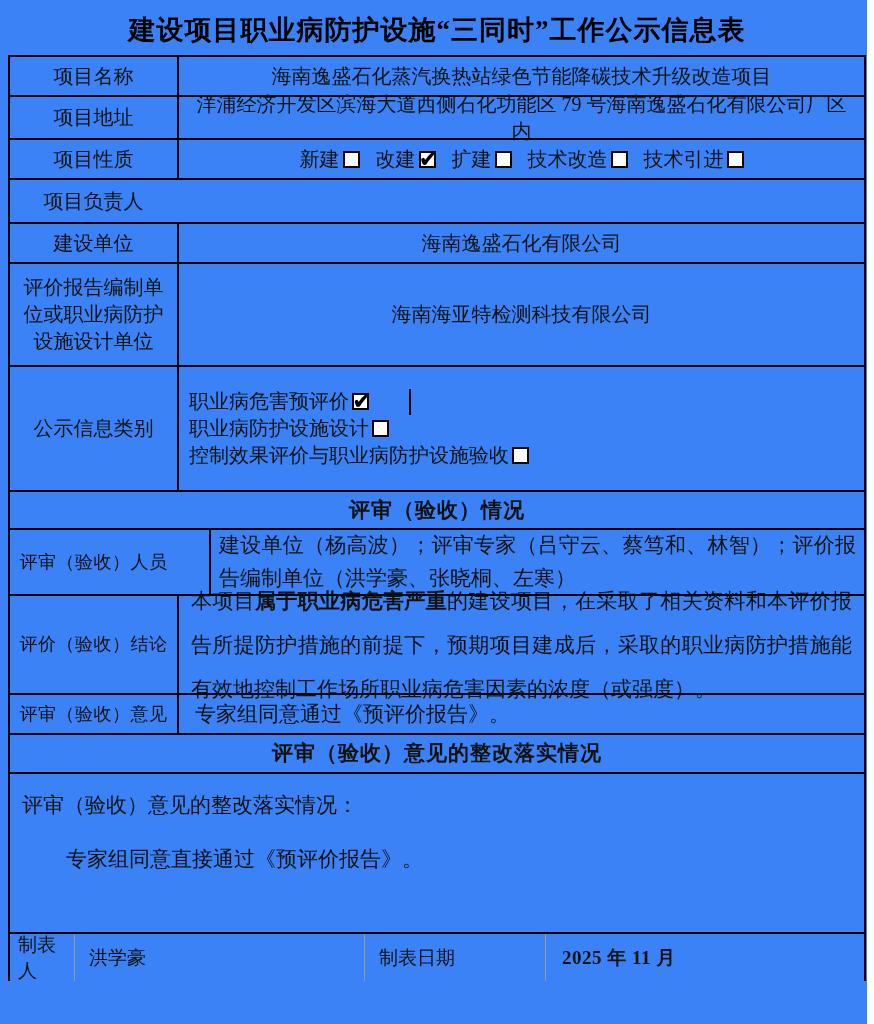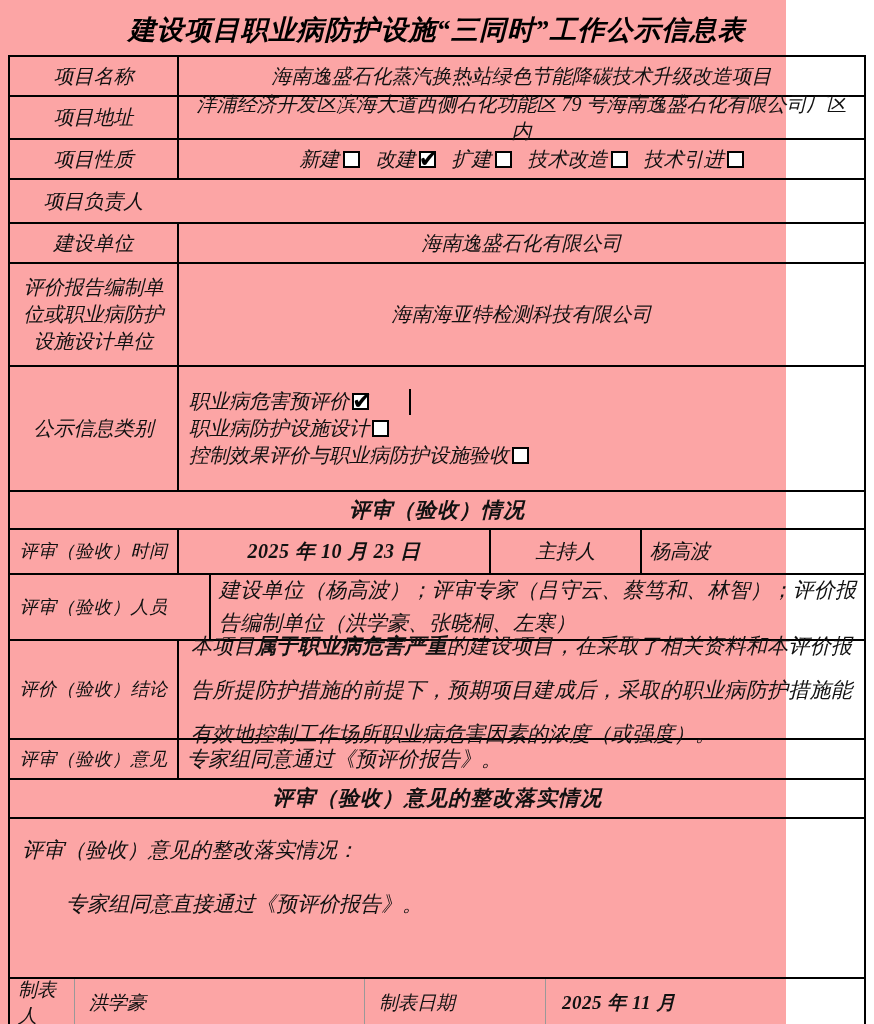--- a/index.html
+++ b/index.html
@@ -1,32 +1,32 @@
 <!DOCTYPE html>
 <html><head>
 <meta charset="utf-8">
 <style>
   * { margin:0; padding:0; box-sizing:border-box; }
   html,body { width:874px; height:1024px; background:#fff; overflow:hidden;
     font-family:"Liberation Serif","DejaVu Serif",serif; color:#111; }
-  #page { position:relative; width:786px; height:1024px; background:#fca5a5;font-style:italic; }
+  #page { position:relative; width:867px; height:1024px; background:#3b82f6; }
 
   .doc-title { position:absolute; top:12px; left:0; width:874px; text-align:center;
     font-size:27px; font-weight:bold; letter-spacing:1px; color:#000; }
 
   .tbl { position:absolute; top:55px; left:8px; width:858px;
     border-top:2px solid #000; border-left:2px solid #000; border-right:2px solid #000; }
 
   .row { display:flex; border-bottom:2px solid #000; align-items:stretch; }
   .cell { display:flex; align-items:center; font-size:20px; line-height:1.35; }
   .cell + .cell { border-left:2px solid #000; }
 
   .label-cell { width:167px; flex:0 0 167px; justify-content:center; text-align:center;
     padding:2px 6px; }
-  .value-cell { flex:1 1 auto; justify-content:center; text-align:center; padding:2px 8px; }
+  .value-cell { flex:1 1 auto; justify-content:center; text-align:center; padding:2px 16px; }
   .value-left { justify-content:flex-start; text-align:left; }
   .small-label { font-size:18px; letter-spacing:0.5px; }
 
   .r1{height:40px} .r2{height:43px} .r3{height:40px} .r4{height:44px} .r5{height:40px}
   .r6{height:103px} .r7{height:125px} .r8{height:38px} .r9{height:45px} .r10{height:66px}
   .r11{height:99px} .r12{height:40px} .r13{height:39px} .r14{height:160px} .r15{height:47px; border-bottom:none;}
 
   .section-header { flex:1; justify-content:center; text-align:center;
     font-size:21px; font-weight:bold; letter-spacing:1px; }
 
@@ -139,26 +139,20 @@
           <span>控制效果评价与职业病防护设施验收</span>
             <span class="cb"></span>
         </span>
       </div>
     </div>
 
     <div class="row r8">
       <div class="cell section-header">评审（验收）情况</div>
     </div>
 
-    <div class="row r9">
-      <div class="cell label-cell small-label">评审（验收）时间</div>
-      <div class="cell value-cell w-time bold-date">2025 年 10 月 23 日</div>
-      <div class="cell value-cell w-host">主持人</div>
-      <div class="cell value-cell value-left w-hostname">杨高波</div>
-    </div>
 
     <div class="row r10">
       <div class="cell label-cell small-label">评审（验收）人员</div>
       <div class="cell value-cell value-left personnel">建设单位（杨高波）；评审专家（吕守云、蔡笃和、林智）；评价报告编制单位（洪学豪、张晓桐、左寒）</div>
     </div>
 
     <div class="row r11">
       <div class="cell label-cell small-label">评价（验收）结论</div>
       <div class="cell value-cell value-left conclusion">
         <span><span>本项目</span><b>属于职业病危害严重</b><span>的建设项目，在采取了相关资料和本评价报告所提防护措施的前提下，预期项目建成后，采取的职业病防护措施能有效地控制工作场所职业病危害因素的浓度（或强度）。</span></span>

